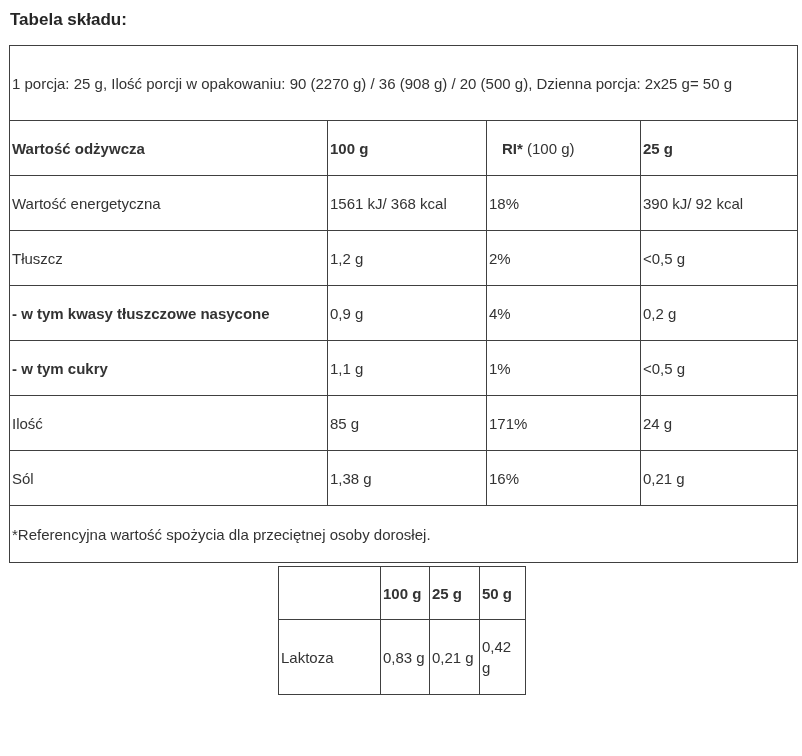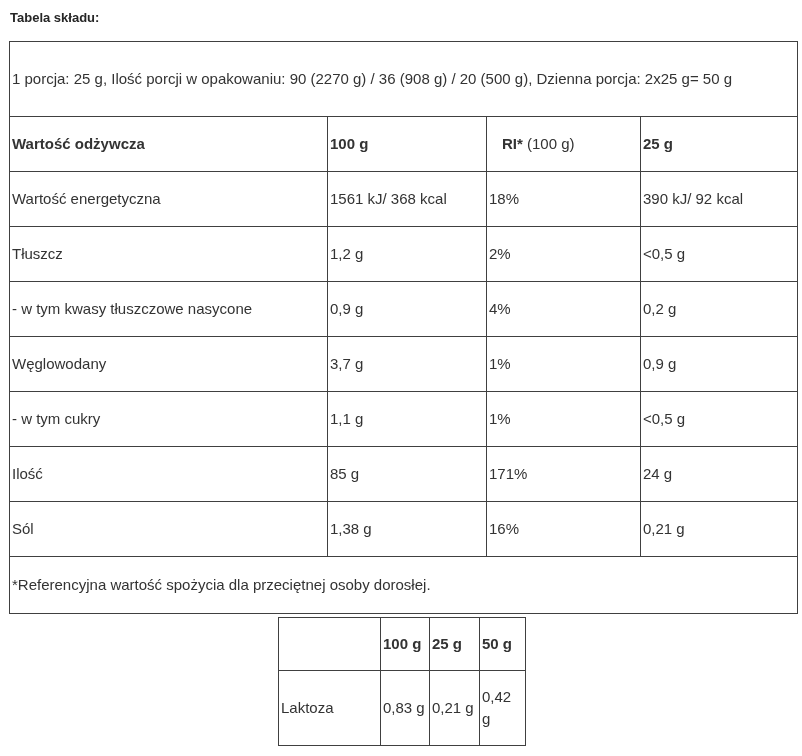--- a/index.html
+++ b/index.html
@@ -9,21 +9,21 @@
     background: #ffffff;
     font-family: "Liberation Sans", sans-serif;
     color: #333333;
     font-size: 15px;
   }
   .page {
     width: 802px;
     padding: 8px 0 0 9px;
   }
   .title {
-    font-size: 13px;
+    font-size: 17px;
     font-weight: bold;
     color: #262626;
     margin: 2px 0 15px 1px;
     line-height: 1.2;
   }
   table {
     border-collapse: collapse;
     table-layout: fixed;
   }
   td {
@@ -39,21 +39,21 @@
   
   .main-table { width: 788px; }
   .main-table col.c1 { width: 318px; }
   .main-table col.c2 { width: 159px; }
   .main-table col.c3 { width: 154px; }
   .main-table col.c4 { width: 157px; }
   .main-table tr       { height: 55px; }
   .main-table tr.r-info { height: 75px; }
   .main-table tr.r-foot { height: 57px; }
   .main-table td.lab { font-weight: normal; }
-  .main-table td.lab.sub { font-weight: normal; }
+  .main-table td.lab.sub { font-weight: bold; }
 
   
   .lactose-table { margin: 3px 0 0 269px; width: 247px; }
   .lactose-table col.lc1 { width: 102px; }
   .lactose-table col.lc2 { width: 49px; }
   .lactose-table col.lc3 { width: 50px; }
   .lactose-table col.lc4 { width: 46px; }
   .lactose-table tr.lr-head { height: 53px; }
   .lactose-table tr.lr-data { height: 75px; }
   .lactose-table td.lab { font-weight: normal; }
@@ -99,26 +99,20 @@
         <td>&lt;0,5 g</td>
       </tr>
 
       <tr>
         <td class="lab sub">- w tym kwasy tłuszczowe nasycone</td>
         <td>0,9 g</td>
         <td>4%</td>
         <td>0,2 g</td>
       </tr>
 
-      <tr>
-        <td class="lab">Węglowodany</td>
-        <td>3,7 g</td>
-        <td>1%</td>
-        <td>0,9 g</td>
-      </tr>
 
       <tr>
         <td class="lab sub">- w tym cukry</td>
         <td>1,1 g</td>
         <td>1%</td>
         <td>&lt;0,5 g</td>
       </tr>
 
       <tr>
         <td class="lab">Ilość</td>

